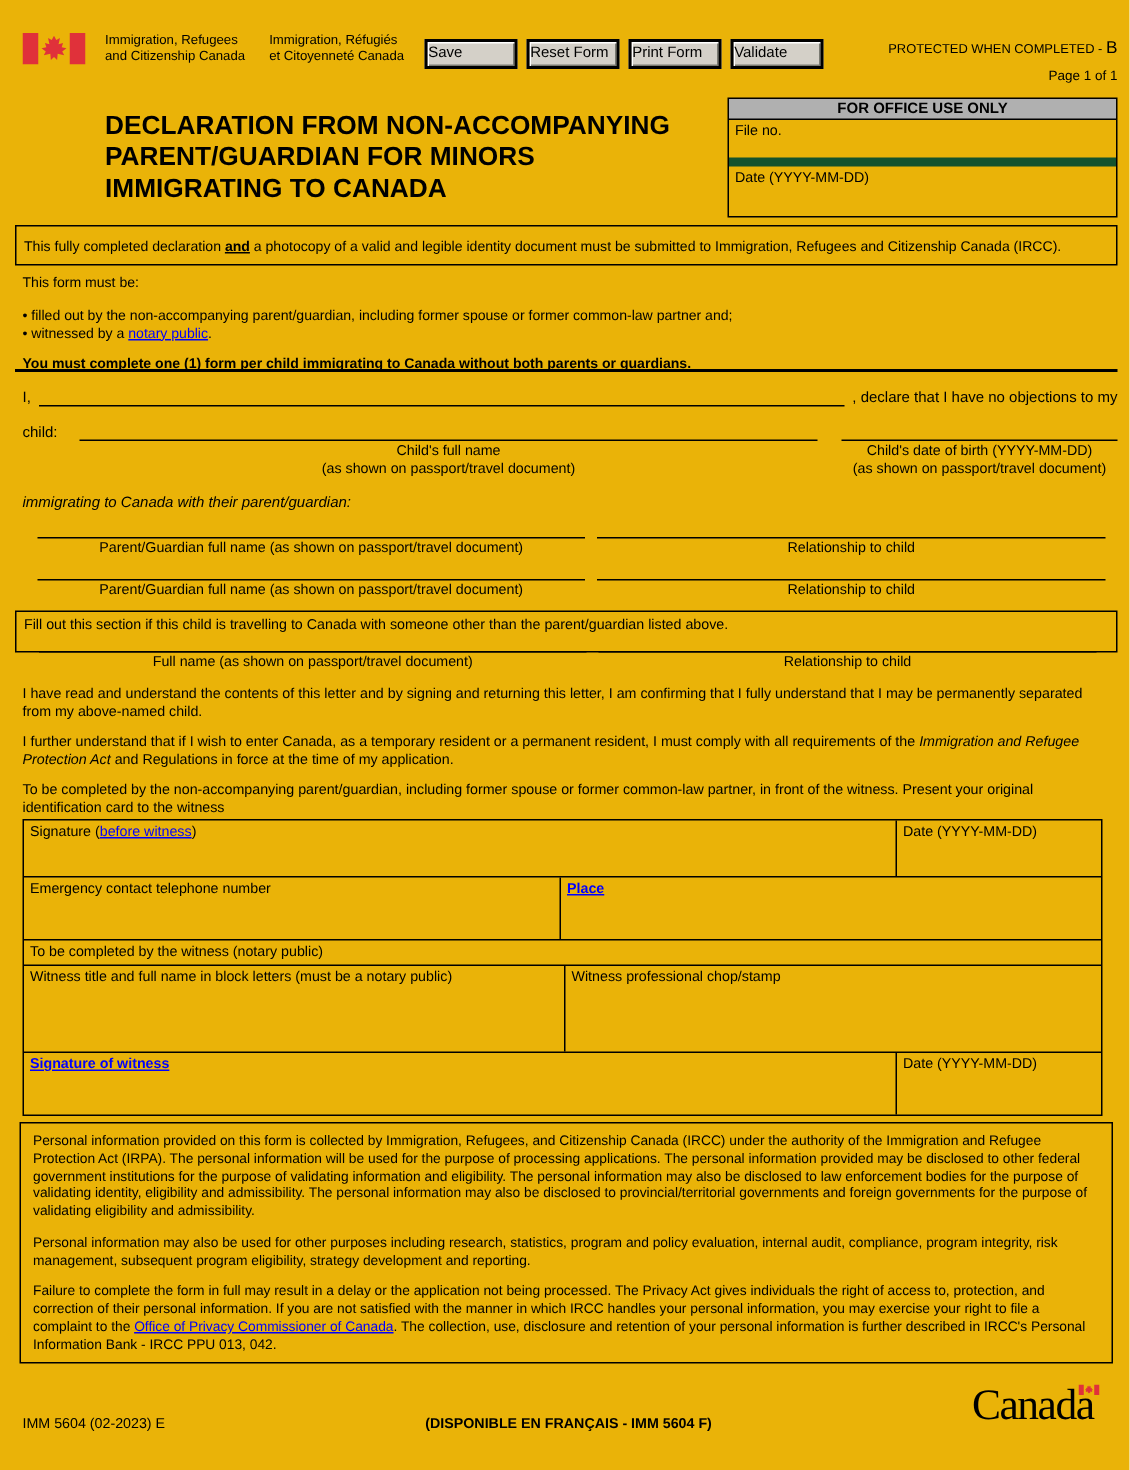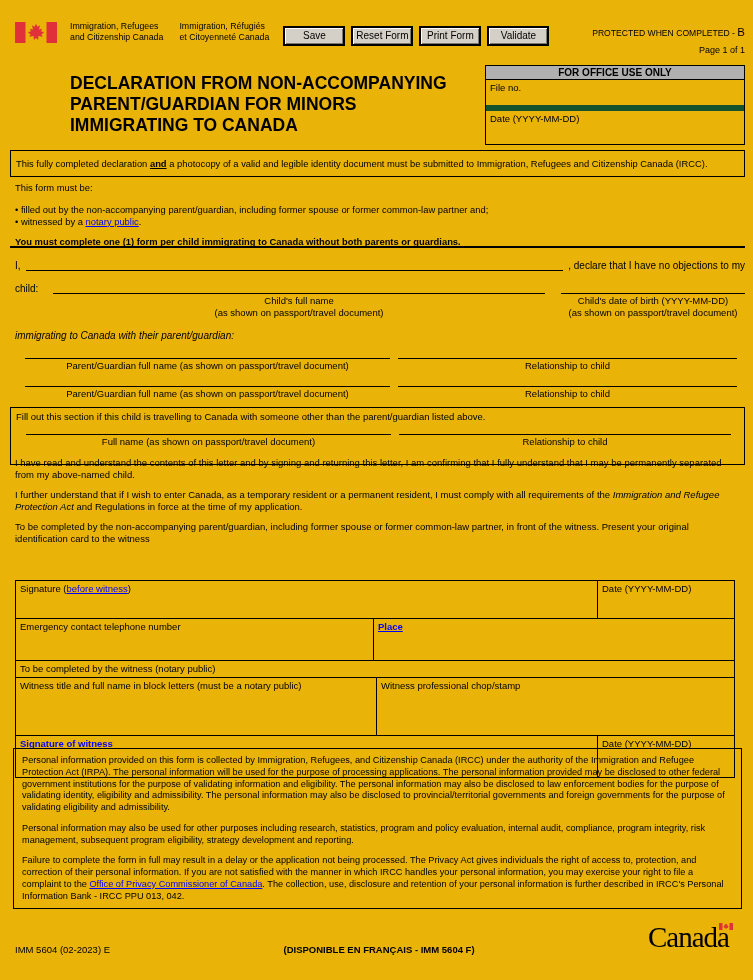--- a/index.html
+++ b/index.html
@@ -14,21 +14,21 @@
   }
   .link { color:#0000FF; text-decoration: underline; cursor:pointer; }
 
   
   .header { position:absolute; top:18px; left:15px; width:730px; display:flex; align-items:flex-start; }
   .flag-logo { width:42px; height:21px; margin-top:4px; flex:0 0 auto; }
   .dept { margin-left:13px; margin-top:3px; font-size:8.8px; line-height:1.3; }
   .dept.fr { margin-left:16px; }
   .toolbar { margin-left:14px; margin-top:8px; display:flex; gap:6px; }
   .btn {
-    width:62px; text-align:center; padding:2px 0 3px 0;
+    width:62px; padding:2px 0 3px 0;
     font-size:10px; background:#D4D0C8; border:2px solid #000;
     box-shadow: inset 1px 1px 0 #ffffff, inset -1px -1px 0 #7a7a72;
     cursor:pointer;
   }
   .right-head { margin-left:auto; margin-top:8px; text-align:right; font-size:8.6px; }
   .prot-level { font-size:11.5px; }
   .page-ind { margin-top:7px; font-size:9px; }
 
   
   .title-row { position:absolute; top:64px; left:15px; width:730px; }
@@ -62,29 +62,29 @@
   .col-dob { flex:1; }
   .row-immig { margin-top:11px;font-style:italic; }
   .g-row { display:flex; margin:0 8px 0 10px; gap:8px; }
   .g-row.first { margin-top:17px; }
   .g-row.second { margin-top:15px; }
   .gcol { border-top:1px solid #000; text-align:center; font-size:9.5px; padding-top:1px; }
   .gcol.left { width:365px; }
   .gcol.right { flex:1; }
 
   
-  .other-box { position:absolute; top:407px; left:10px; width:735px; height:58px; border:1px solid #000; padding:3px 5px; font-size:9.5px; }
+  .other-box { position:absolute; top:407px; left:10px; width:735px; height:28px; border:1px solid #000; padding:3px 5px; font-size:9.5px; }
   .other-box .g-row { margin-top:12px; }
 
   
   .paras { position:absolute; top:457px; left:15px; width:724px; font-size:9.5px; line-height:1.26; }
   .paras p { margin:0 0 8px 0; }
 
   
-  .sig-table { position:absolute; top:546px; left:15px; width:720px; border:1px solid #000; font-size:9.5px;margin-top:34px; }
+  .sig-table { position:absolute; top:546px; left:15px; width:720px; border:1px solid #000; font-size:9.5px; }
   .st-row { display:flex; border-bottom:1px solid #000; }
   .st-row.r5 { border-bottom:none; }
   .st-row.r1 { height:38px; } .st-row.r2 { height:42px; } .st-row.r3 { height:17px; }
   .st-row.r4 { height:58px; } .st-row.r5 { height:41px; }
   .st-cell { border-right:1px solid #000; padding:2px 4px; overflow:hidden; }
   .st-cell.last { border-right:none; }
   .w582 { width:582px; } .w358 { width:358px; } .w361 { width:361px; }
   .grow { flex:1; }
   .bold-link { font-weight:bold; }
 

